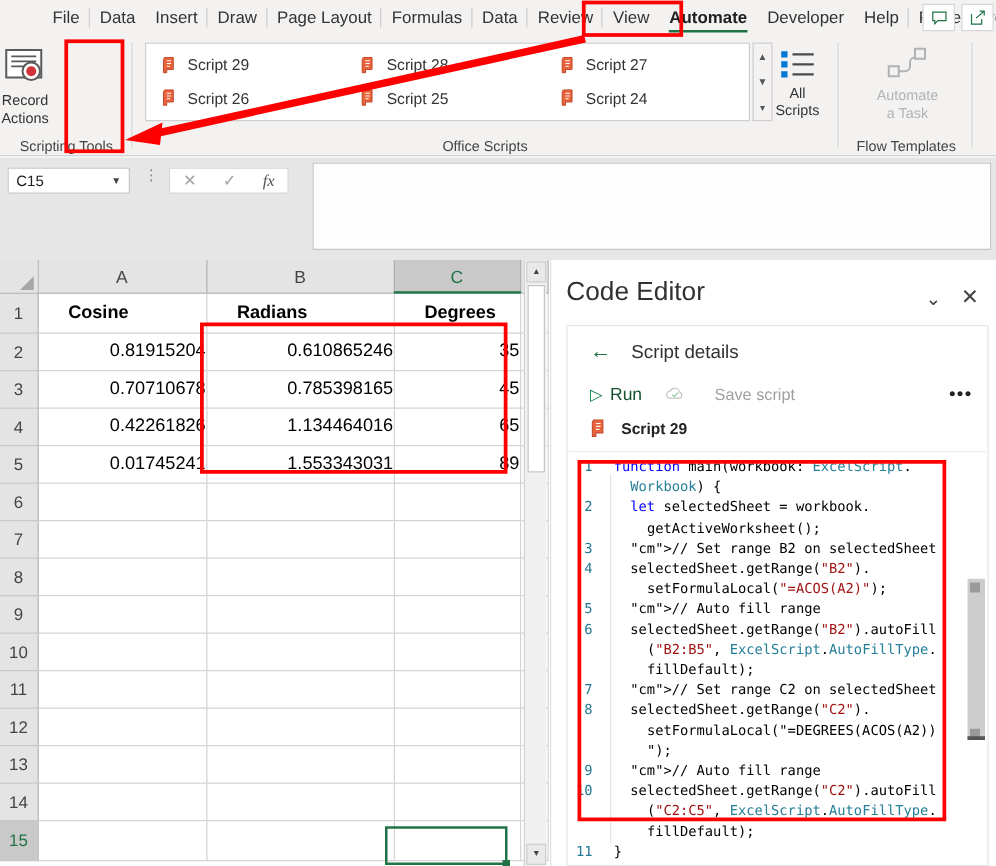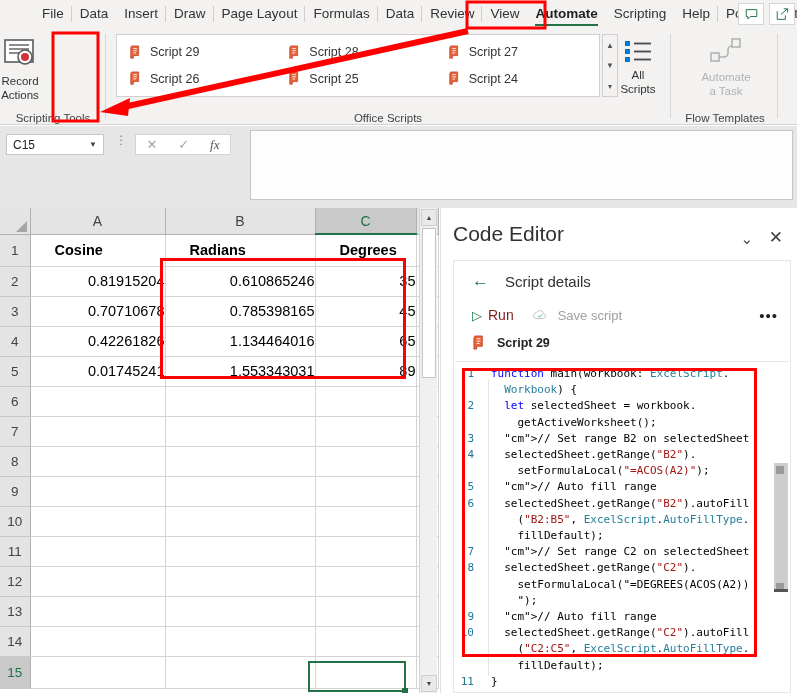--- a/index.html
+++ b/index.html
@@ -213,22 +213,22 @@
     display: flex; align-items: center; gap: 16px;
   }
   .ed-back .arrow { font-size: 17px; color: #217346; }
   .ed-back .txt { font-size: 15px; color: #323130; }
   .ed-cmdrow {
     position: absolute; left: 18px; top: 42px; right: 12px; height: 24px;
     display: flex; align-items: center;
   }
   .ed-run { display: flex; align-items: center; gap: 6px; }
   .ed-run .tri { color: #107c41; font-size: 13px; }
-  .ed-run .lbl { font-size: 14px; color: #7f1d1d; }
-  .ed-save { display: flex; align-items: center; gap: 10px; margin-left: 18px; }
+  .ed-run .lbl { font-size: 14px; color: #14532d; }
+  .ed-save { display: flex; align-items: center; gap: 24px; margin-left: 18px; }
   .ed-save .lbl { font-size: 13px; color: #a19f9d; }
   .ed-dots { margin-left: auto; font-size: 15px; color: #222; letter-spacing: 1px; }
   .ed-scriptrow {
     position: absolute; left: 18px; top: 74px;
     display: flex; align-items: center; gap: 10px;
   }
   .ed-scriptrow .nm { font-size: 12.5px; color: #222; font-weight: bold; }
   .ed-sep {
     position: absolute; left: 1px; right: 1px; top: 100px;
     height: 1px; background: #e8e8e8;
@@ -290,21 +290,21 @@
     <div class="tab sep"><span>Draw</span></div>
     <div class="tab sep"><span>Page Layout</span></div>
     <div class="tab sep"><span>Formulas</span></div>
     <div class="tab sep"><span>Data</span></div>
     <div class="tab sep"><span>Review</span></div>
     <div class="tab"><span>View</span></div>
     <div class="tab tab-active">
       <span>Automate</span>
       <span class="underline"></span>
     </div>
-    <div class="tab"><span>Scripting</span></div>
+    <div class="tab"><span>Developer</span></div>
     <div class="tab sep"><span>Help</span></div>
     <div class="tab sep"><span>Power Pivot</span></div>
 
     <div class="tabbar-right">
       <div class="tbtn">
         <svg width="13" height="13" viewBox="0 0 16 16">
           <path d="M1.5 2h13v8.5h-8l-3 3v-3h-2z" fill="none" stroke="#217346" stroke-width="1.2"></path>
         </svg>
       </div>
       <div class="tbtn">

